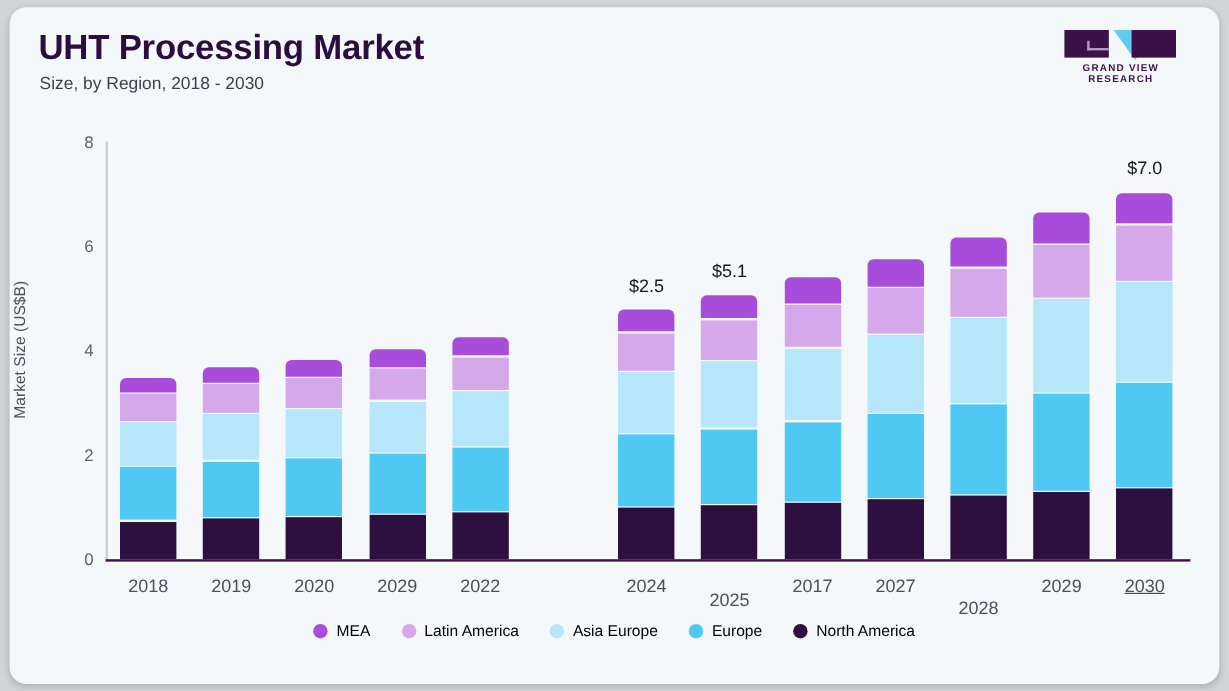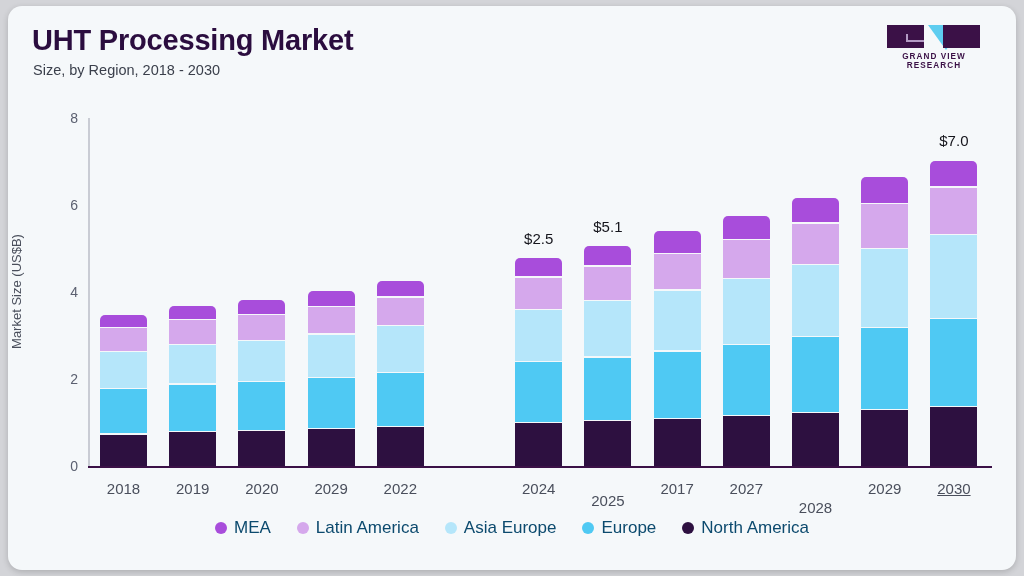--- a/index.html
+++ b/index.html
@@ -87,21 +87,21 @@
     position: absolute; width: 69px; left: -11px;
     text-align: center; font-size: 15px; color: #15151c;
   }
   
   #legend {
     position: absolute; left: 0; top: 512px; width: 1008px;
     display: flex; justify-content: center; align-items: center; gap: 26px;
   }
   .legend-item { display: flex; align-items: center; gap: 7px; }
   .legend-dot { width: 12px; height: 12px; border-radius: 50%; }
-  .legend-label { font-size: 17px; color: #0c4a6e; }
+  .legend-label { font-size: 13px; color: #000000; }
 </style>
 </head>
 <body>
 
 <div id="card">
 
   <div id="title">UHT Processing Market</div>
   <div id="subtitle">Size, by Region, 2018 - 2030</div>
 
   <div id="logo">

